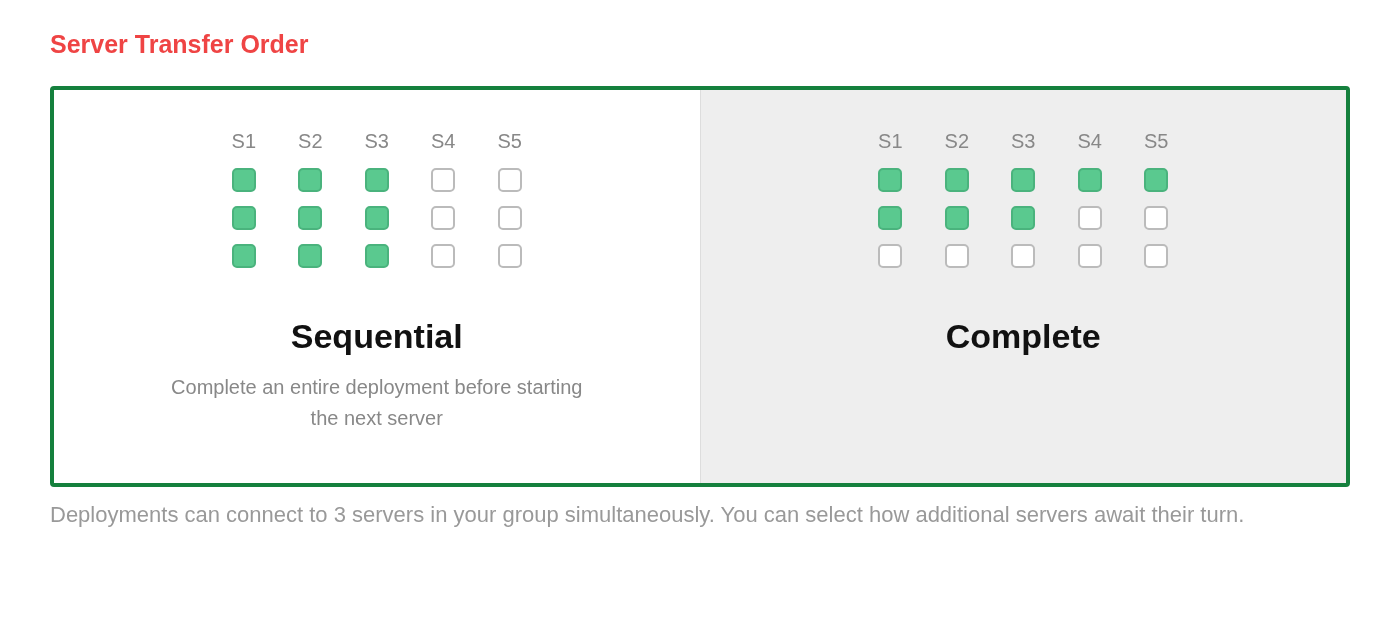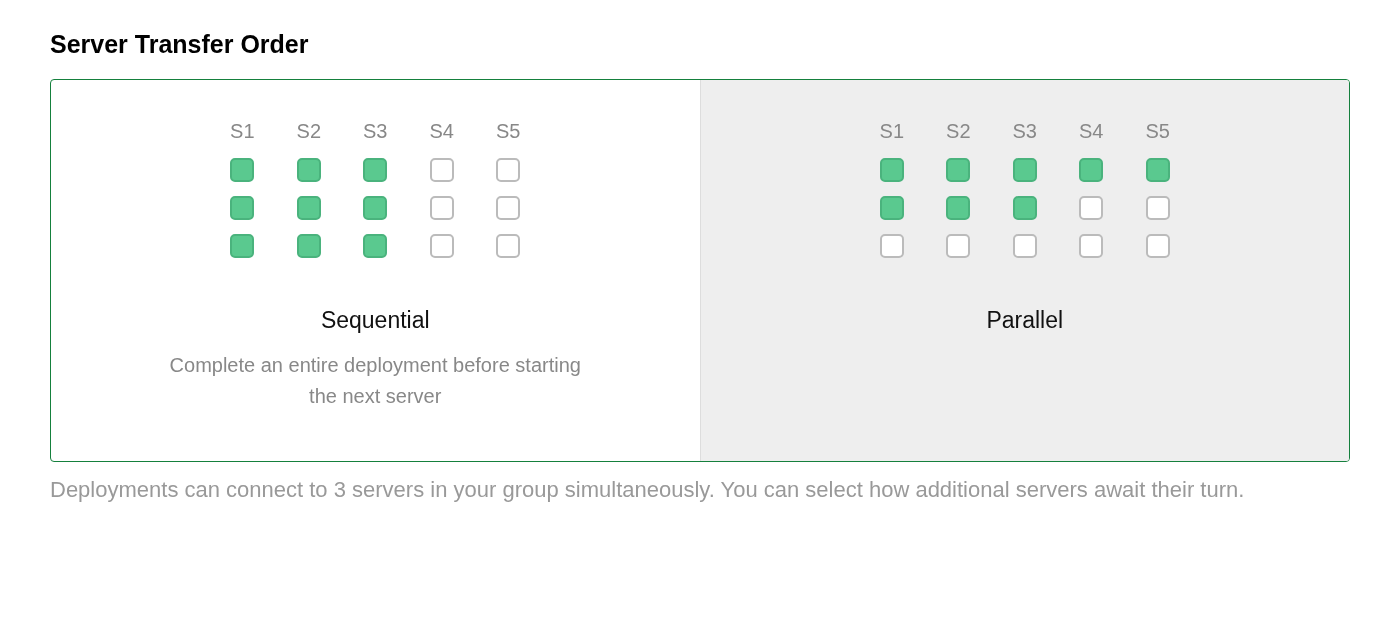--- a/index.html
+++ b/index.html
@@ -6,26 +6,26 @@
     body {
       font-family: -apple-system, BlinkMacSystemFont, "Segoe UI", Helvetica, Arial, sans-serif;
       background: #ffffff;
       padding: 30px 50px;
       width: 1400px;
       color: #000;
     }
     .section-title {
       font-size: 25px;
       font-weight: 700;
-      color: #000000;
-      margin-bottom: 20px;
+      color: #ef4444;
+      margin-bottom: 27px;
     }
     .option-container {
       display: flex;
-      border: 1px solid #15803d;
+      border: 4px solid #15803d;
       border-radius: 4px;
       overflow: hidden;
     }
     .option-panel {
       flex: 1;
       padding: 40px 30px 45px 30px;
       text-align: center;
       cursor: pointer;
     }
     .option-panel.selected {
@@ -60,22 +60,22 @@
       border-radius: 5px;
       margin-bottom: 14px;
       border: 2px solid #bbb;
       background: #fff;
     }
     .step-box.filled {
       background: #5ac98f;
       border: 2px solid #4ab37d;
     }
     .option-title {
-      font-size: 23px;
-      font-weight: 400;
+      font-size: 34px;
+      font-weight: 700;
       color: #111;
       margin-bottom: 16px;
     }
     .option-desc {
       font-size: 20px;
       color: #888;
       line-height: 1.55;
       max-width: 430px;
       margin: 4px auto;
     }
@@ -163,18 +163,18 @@
           <div class="step-box"></div>
         </div>
         <div class="server-col">
           <div class="server-label">S5</div>
           <div class="step-box filled"></div>
           <div class="step-box"></div>
           <div class="step-box"></div>
         </div>
       </div>
     </div>
-    <div class="option-title">Parallel</div>
+    <div class="option-title">Complete</div>
   </div>
 
 </div>
 
 <p class="footer-note">Deployments can connect to 3 servers in your group simultaneously. You can select how additional servers await their turn.</p>
 
 </body></html>

